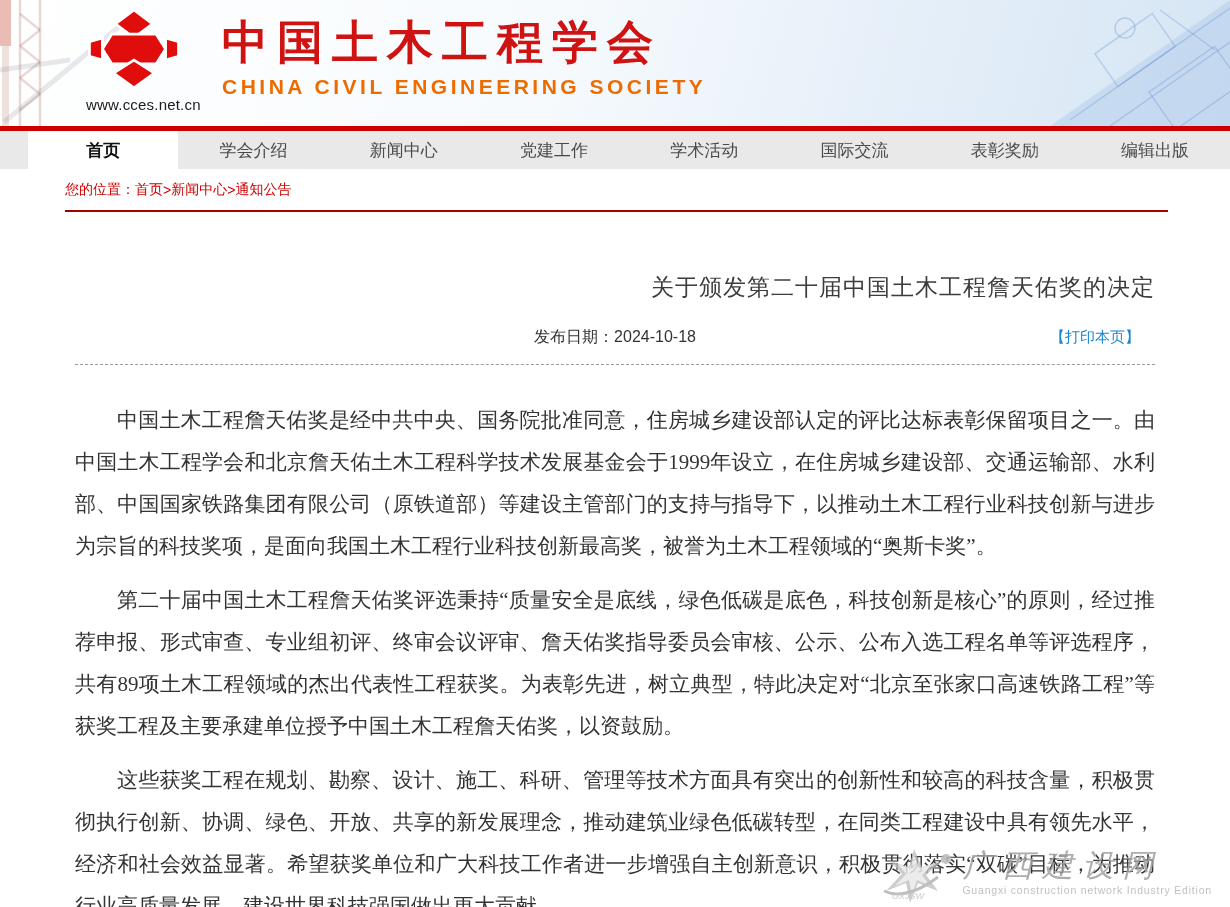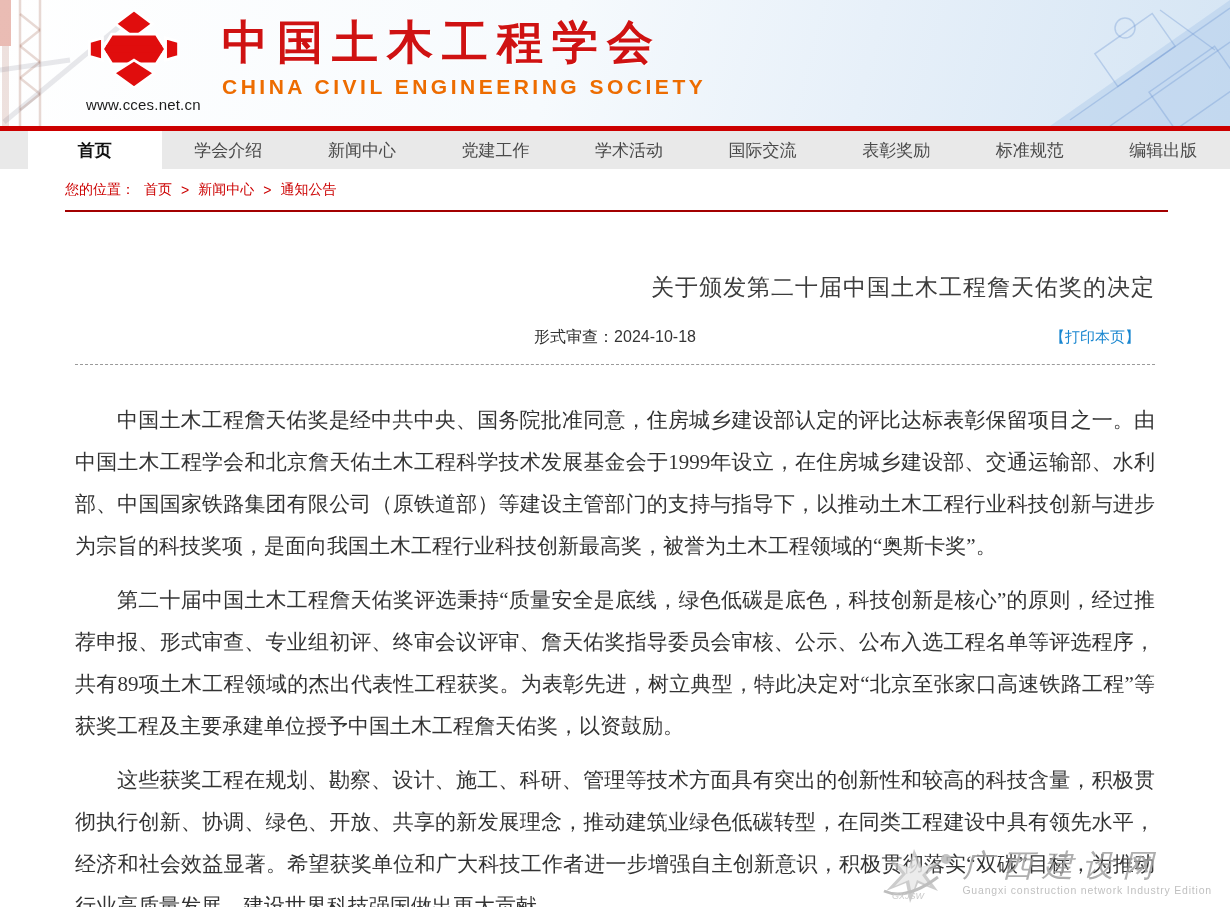--- a/index.html
+++ b/index.html
@@ -33,21 +33,21 @@
   .main-nav { display:flex; height:38px; background:#e9e9e9; padding-left:28px; }
   .nav-item {
     flex:1; display:flex; align-items:center; justify-content:center;
     font-size:17px; color:#4a4a4a; cursor:pointer; white-space:nowrap;
   }
   .nav-item.active { background:#ffffff; color:#111111; font-weight:bold; }
 
   
   .breadcrumb-row {
     height:41px; display:flex; align-items:center; padding-left:65px;
-    font-size:14px; color:#cc0000; gap:9px; background:#ffffff;
+    font-size:14px; color:#cc0000; gap:0; background:#ffffff;
   }
   .breadcrumb-row a { color:#cc0000; text-decoration:none; cursor:pointer; }
   .crumb-sep { color:#cc0000; }
   .red-rule { height:2px; background:#a30000; margin-left:65px; margin-right:62px; }
 
   
   .article { padding:0 75px; }
   .article-title {
     margin-top:60px; text-align:right; font-size:23px; font-weight:normal;
     color:#3c3c3c; letter-spacing:1px; font-family:"Liberation Sans", sans-serif;
@@ -134,40 +134,39 @@
   <div class="red-bar"></div>
 
   <nav class="main-nav">
     <div class="nav-item active">首页</div>
     <div class="nav-item">学会介绍</div>
     <div class="nav-item">新闻中心</div>
     <div class="nav-item">党建工作</div>
     <div class="nav-item">学术活动</div>
     <div class="nav-item">国际交流</div>
     <div class="nav-item">表彰奖励</div>
-    <div class="nav-item">标准规范</div>
     <div class="nav-item">编辑出版</div>
   </nav>
 
   <div class="breadcrumb-row">
     <span>您的位置：</span>
     <a>首页</a>
     <span class="crumb-sep">&gt;</span>
     <a>新闻中心</a>
     <span class="crumb-sep">&gt;</span>
     <a>通知公告</a>
   </div>
   <div class="red-rule"></div>
 
   <main class="article">
     <h1 class="article-title">关于颁发第二十届中国土木工程詹天佑奖的决定</h1>
 
     <div class="meta-row">
       <div class="pub-date">
-        <span>形式审查：</span><span>2024-10-18</span>
+        <span>发布日期：</span><span>2024-10-18</span>
       </div>
       <a class="print-link">【打印本页】</a>
     </div>
 
     <div class="dashed-rule"></div>
 
     <div class="article-body">
       <p>中国土木工程詹天佑奖是经中共中央、国务院批准同意，住房城乡建设部认定的评比达标表彰保留项目之一。由中国土木工程学会和北京詹天佑土木工程科学技术发展基金会于1999年设立，在住房城乡建设部、交通运输部、水利部、中国国家铁路集团有限公司（原铁道部）等建设主管部门的支持与指导下，以推动土木工程行业科技创新与进步为宗旨的科技奖项，是面向我国土木工程行业科技创新最高奖，被誉为土木工程领域的“奥斯卡奖”。</p>
       <p>第二十届中国土木工程詹天佑奖评选秉持“质量安全是底线，绿色低碳是底色，科技创新是核心”的原则，经过推荐申报、形式审查、专业组初评、终审会议评审、詹天佑奖指导委员会审核、公示、公布入选工程名单等评选程序，共有89项土木工程领域的杰出代表性工程获奖。为表彰先进，树立典型，特此决定对“北京至张家口高速铁路工程”等获奖工程及主要承建单位授予中国土木工程詹天佑奖，以资鼓励。</p>
       <p>这些获奖工程在规划、勘察、设计、施工、科研、管理等技术方面具有突出的创新性和较高的科技含量，积极贯彻执行创新、协调、绿色、开放、共享的新发展理念，推动建筑业绿色低碳转型，在同类工程建设中具有领先水平，经济和社会效益显著。希望获奖单位和广大科技工作者进一步增强自主创新意识，积极贯彻落实“双碳”目标，为推动行业高质量发展、建设世界科技强国做出更大贡献。</p>

